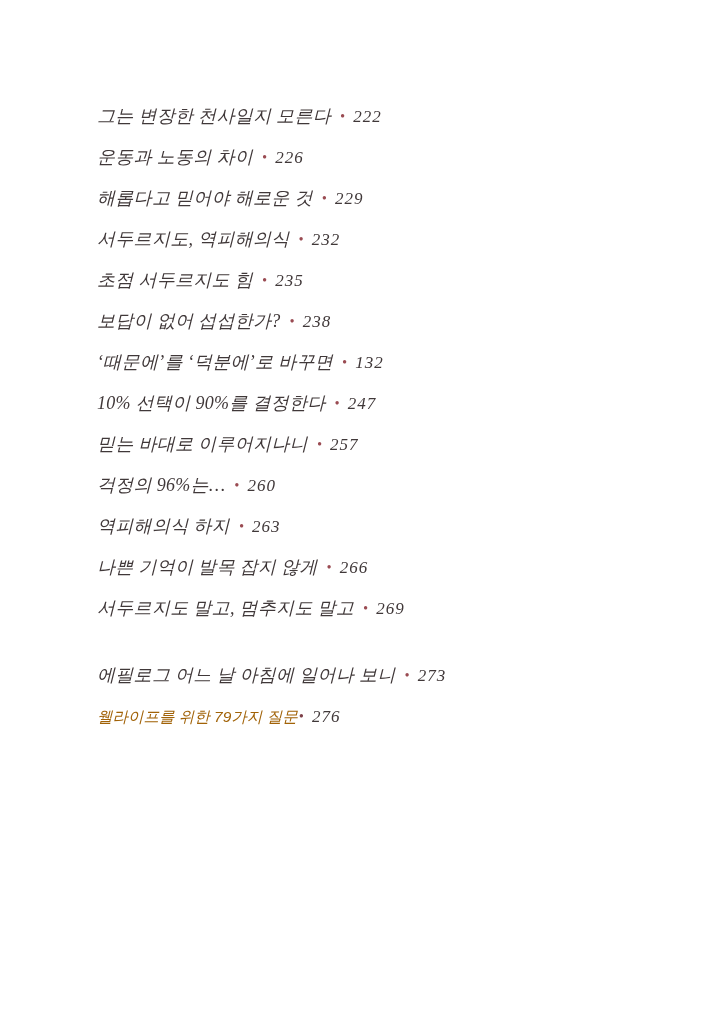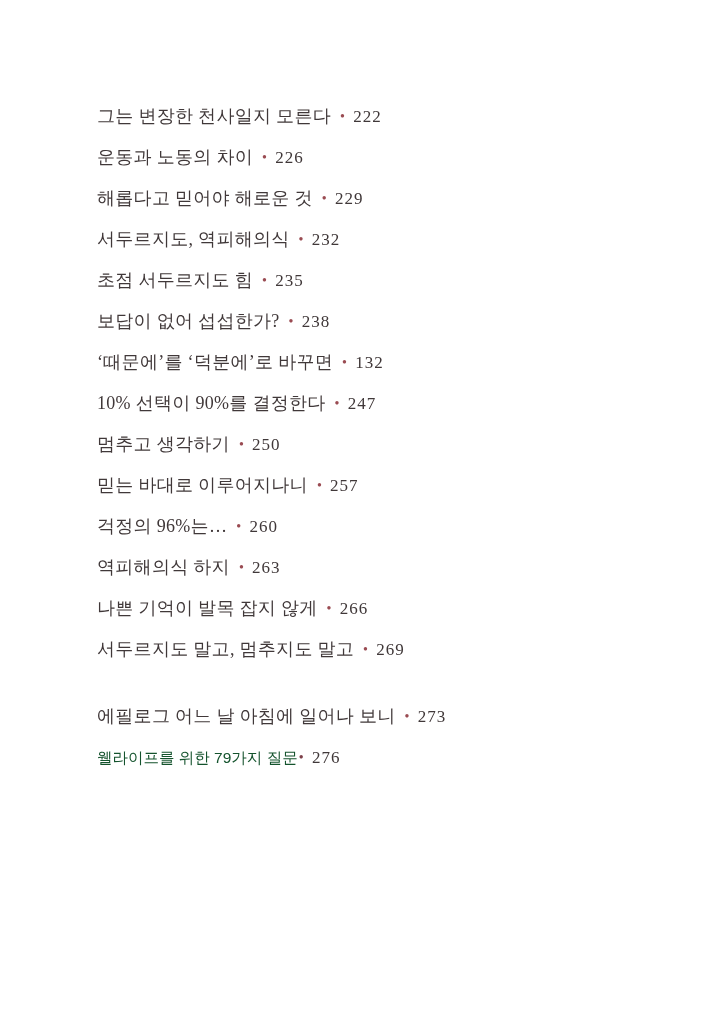--- a/index.html
+++ b/index.html
@@ -6,20 +6,21 @@
     margin: 0;
     padding: 0;
     background: #ffffff;
   }
   .page {
     position: relative;
     width: 720px;
     height: 1024px;
     background: #ffffff;
     overflow: hidden;
+    font-style: italic;
   }
   .toc {
     position: absolute;
     left: 97px;
     top: 96px;
   }
   .entry {
     height: 41px;
     line-height: 41px;
     white-space: nowrap;
@@ -43,21 +44,21 @@
     letter-spacing: 1px;
     color: #403839;
   }
   .section-gap {
     height: 26px;
   }
   .appendix .title-pink {
     font-family: "Liberation Sans", "DejaVu Sans", sans-serif;
     font-size: 15.5px;
     letter-spacing: 0px;
-    color: #14532d;
+    color: #a16207;
     margin-top: 48px;
   }
   .appendix .bullet {
     margin: 0 8px 0 1px;
     color: #7d4049;
   }
 </style>
 </head>
 <body>
 
@@ -82,23 +83,20 @@
     <div class="entry">
       <span class="title">보답이 없어 섭섭한가?</span><span class="bullet">•</span><span class="pagenum">238</span>
     </div>
     <div class="entry">
       <span class="title">‘때문에’를 ‘덕분에’로 바꾸면</span><span class="bullet">•</span><span class="pagenum">132</span>
     </div>
     <div class="entry">
       <span class="title">10% 선택이 90%를 결정한다</span><span class="bullet">•</span><span class="pagenum">247</span>
     </div>
     <div class="entry">
-      <span class="title">멈추고 생각하기</span><span class="bullet">•</span><span class="pagenum">250</span>
-    </div>
-    <div class="entry">
       <span class="title">믿는 바대로 이루어지나니</span><span class="bullet">•</span><span class="pagenum">257</span>
     </div>
     <div class="entry">
       <span class="title">걱정의 96%는…</span><span class="bullet">•</span><span class="pagenum">260</span>
     </div>
     <div class="entry">
       <span class="title">역피해의식 하지</span><span class="bullet">•</span><span class="pagenum">263</span>
     </div>
     <div class="entry">
       <span class="title">나쁜 기억이 발목 잡지 않게</span><span class="bullet">•</span><span class="pagenum">266</span>

